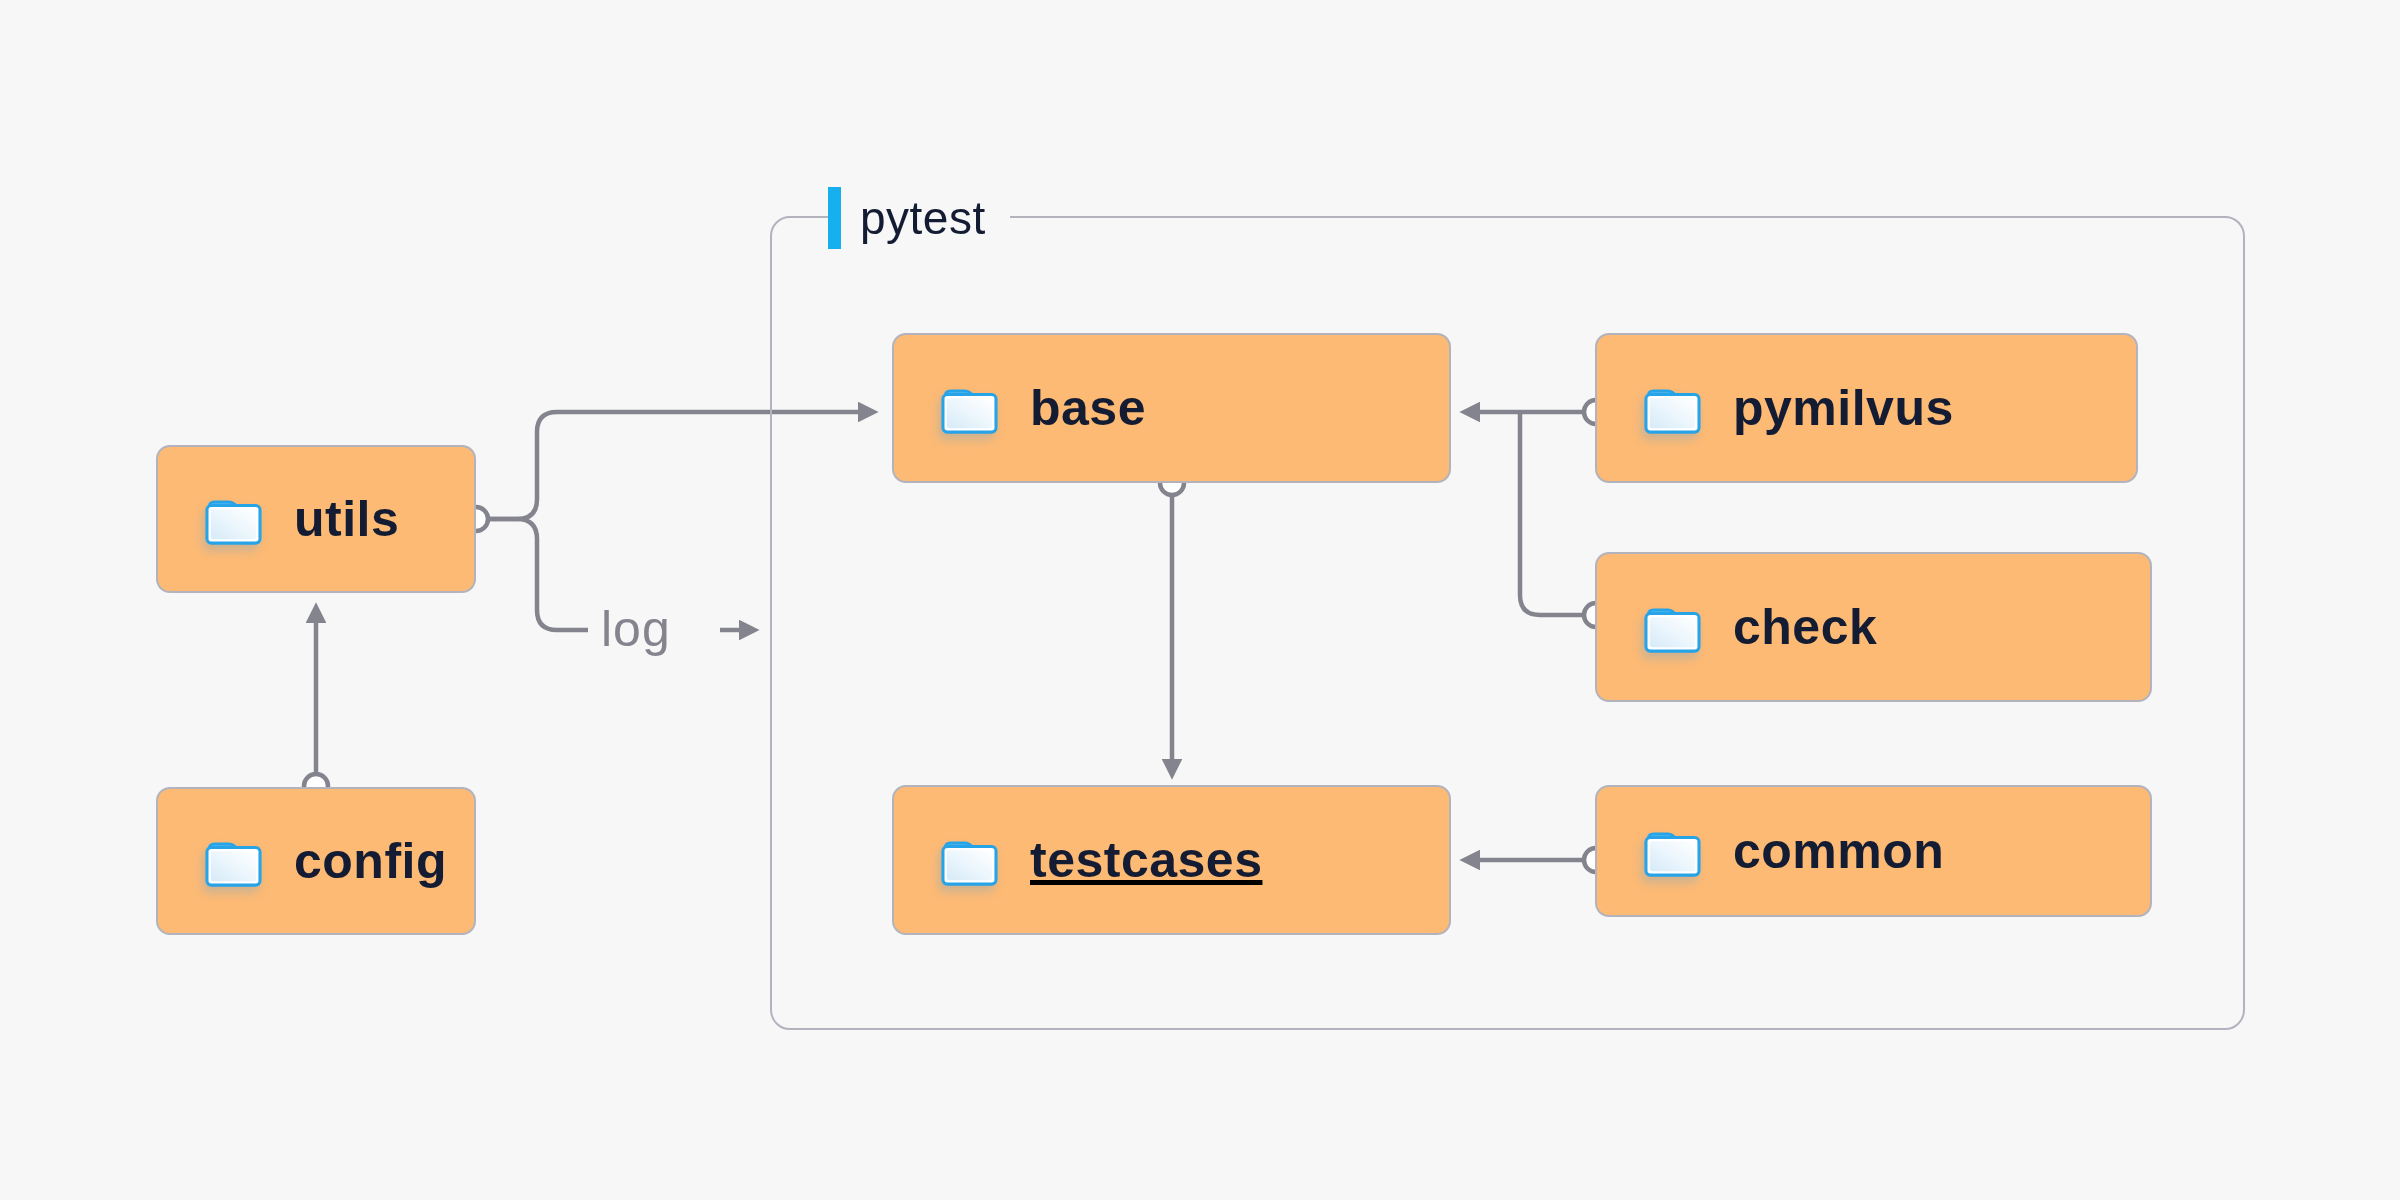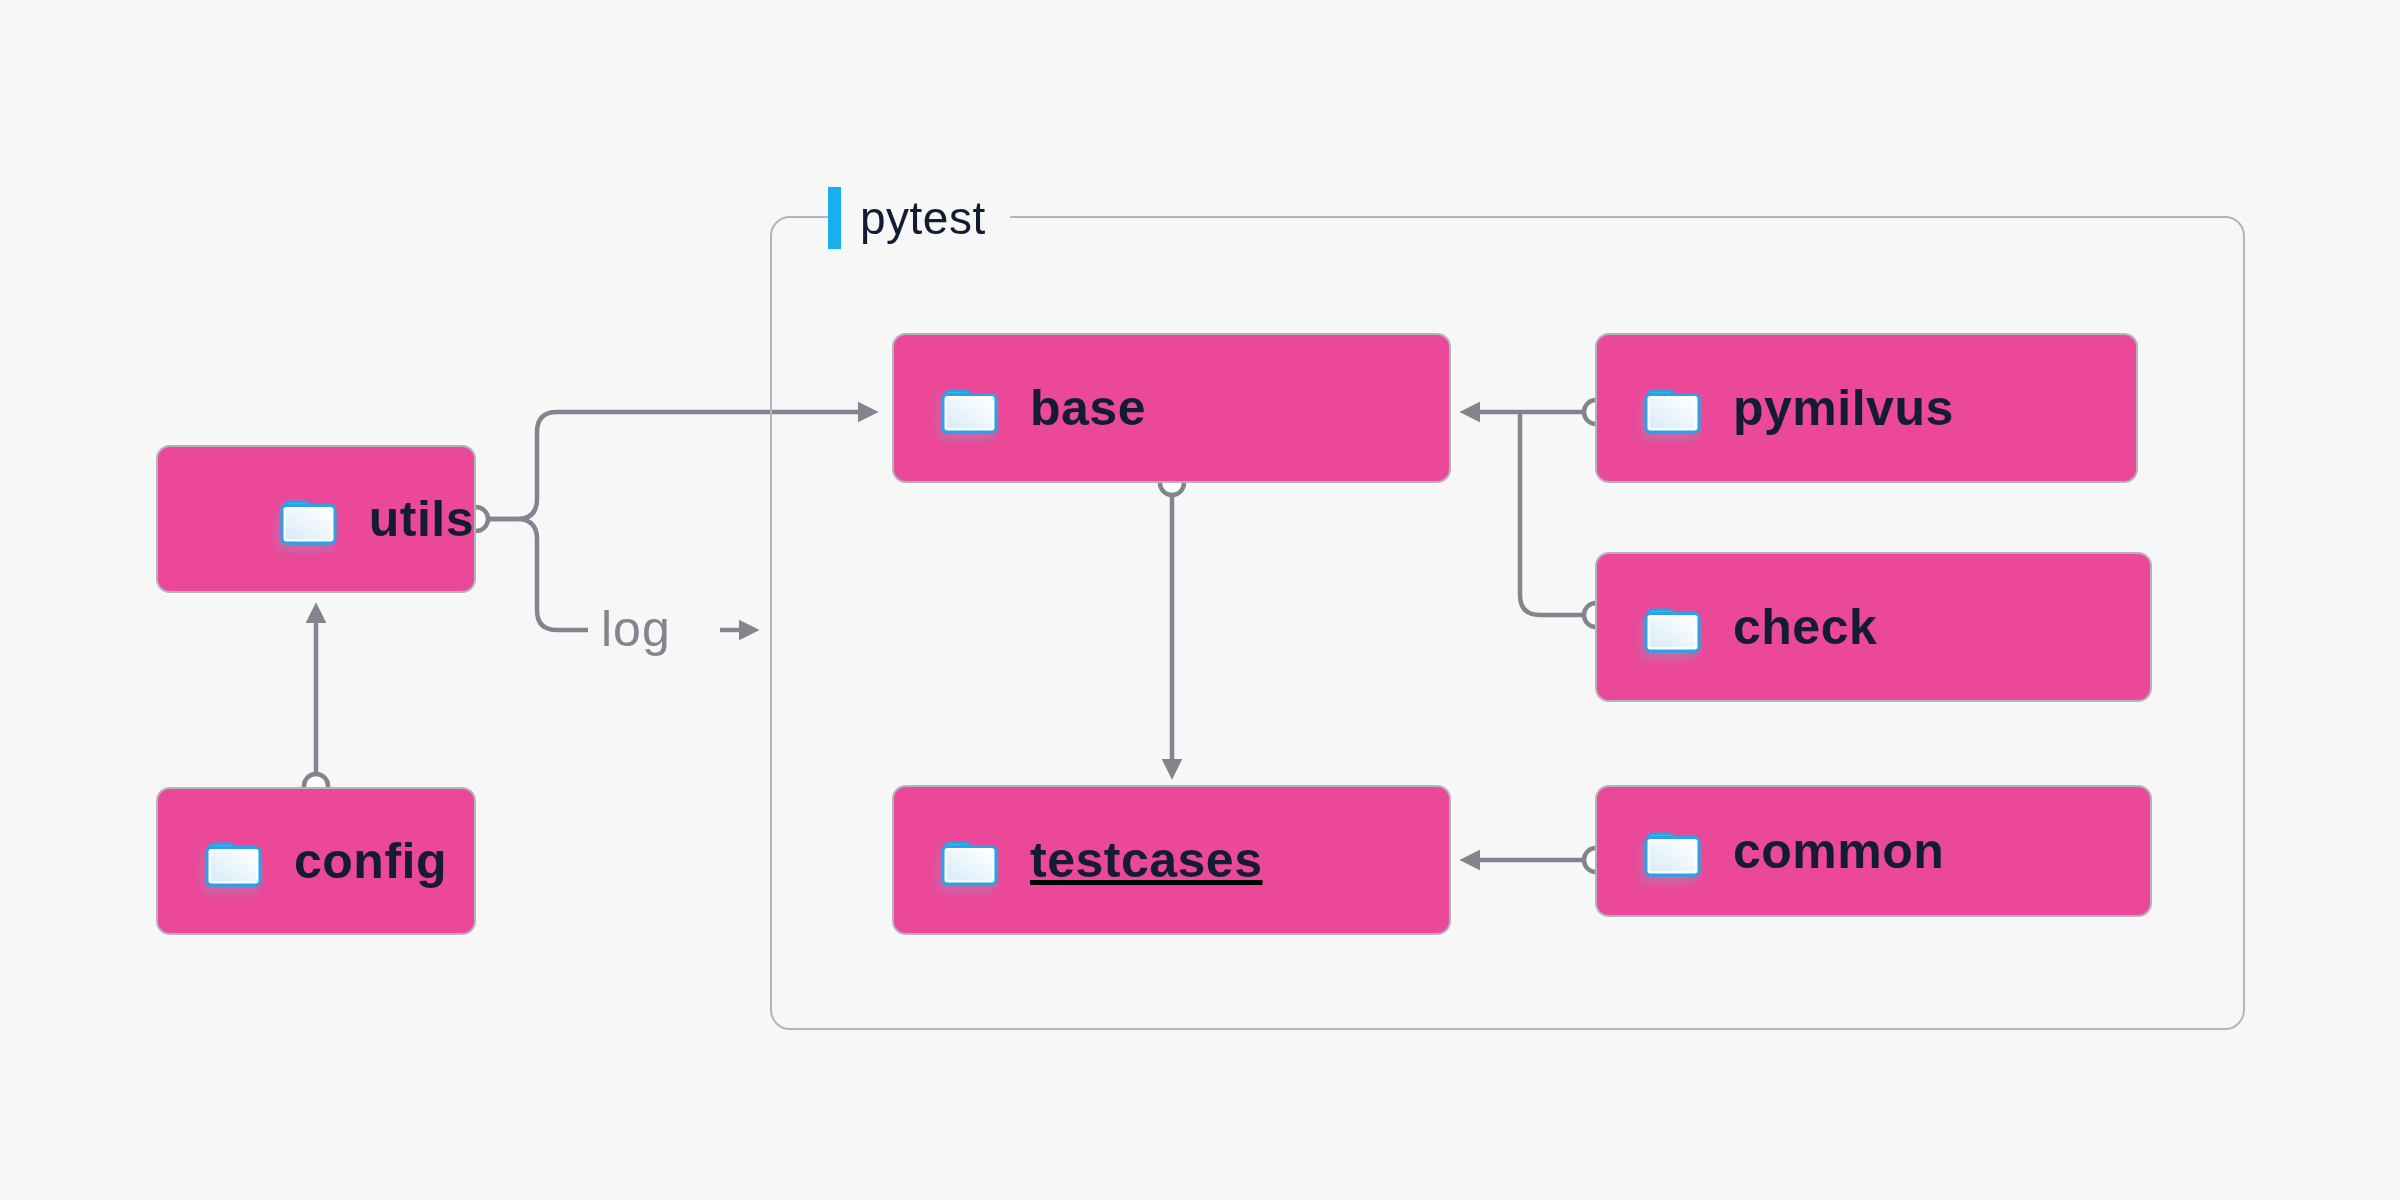--- a/index.html
+++ b/index.html
@@ -48,21 +48,21 @@
   }
   .group-label-text {
     font-size: 46px;
     font-weight: 400;
     color: #131c33;
     letter-spacing: 0.5px;
     line-height: 62px;
   }
   .node {
     position: absolute;
-    background: #ec4899;
+    background: #fdba74;
     border: 2px solid #b3b3be;
     border-radius: 14px;
     box-sizing: border-box;
     display: flex;
     align-items: center;
     padding-left: 42px;
   }
   .node-label {
     font-size: 50px;
     font-weight: 700;
@@ -140,21 +140,21 @@
     </g>
   </svg>
 
   <div class="group-box">
     <div class="group-label">
       <span class="accent-bar"></span>
       <span class="group-label-text">pytest</span>
     </div>
   </div>
 
-  <div class="node" style="left:156px; top:445px; width:320px; height:148px;justify-content:flex-end;">
+  <div class="node" style="left:156px; top:445px; width:320px; height:148px;">
     <svg class="folder">
         <use href="#folderIcon"></use>
       </svg>
     <span class="node-label">utils</span>
   </div>
 
   <div class="node" style="left:156px; top:787px; width:320px; height:148px;">
     <svg class="folder">
         <use href="#folderIcon"></use>
       </svg>

